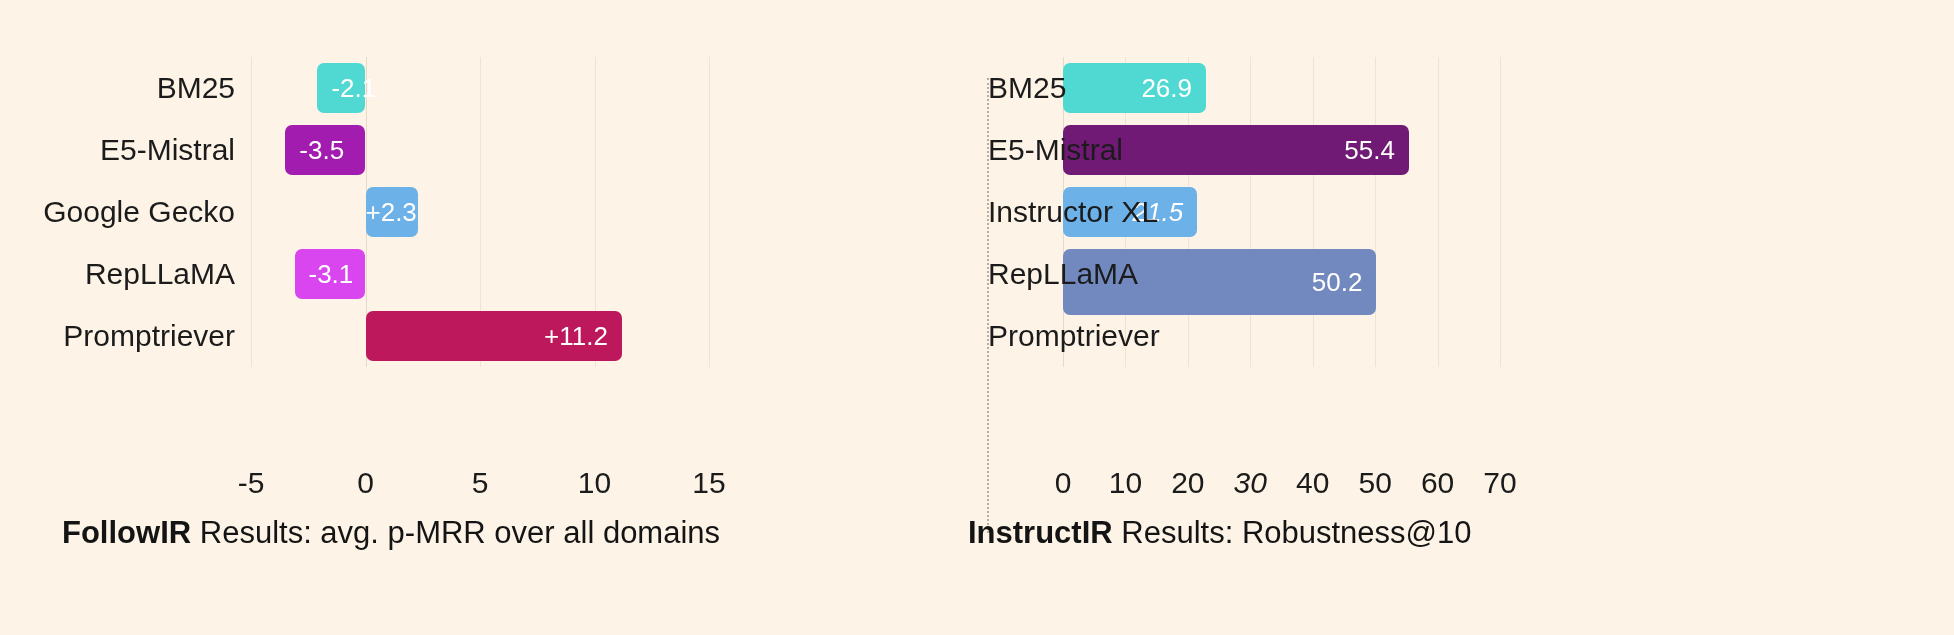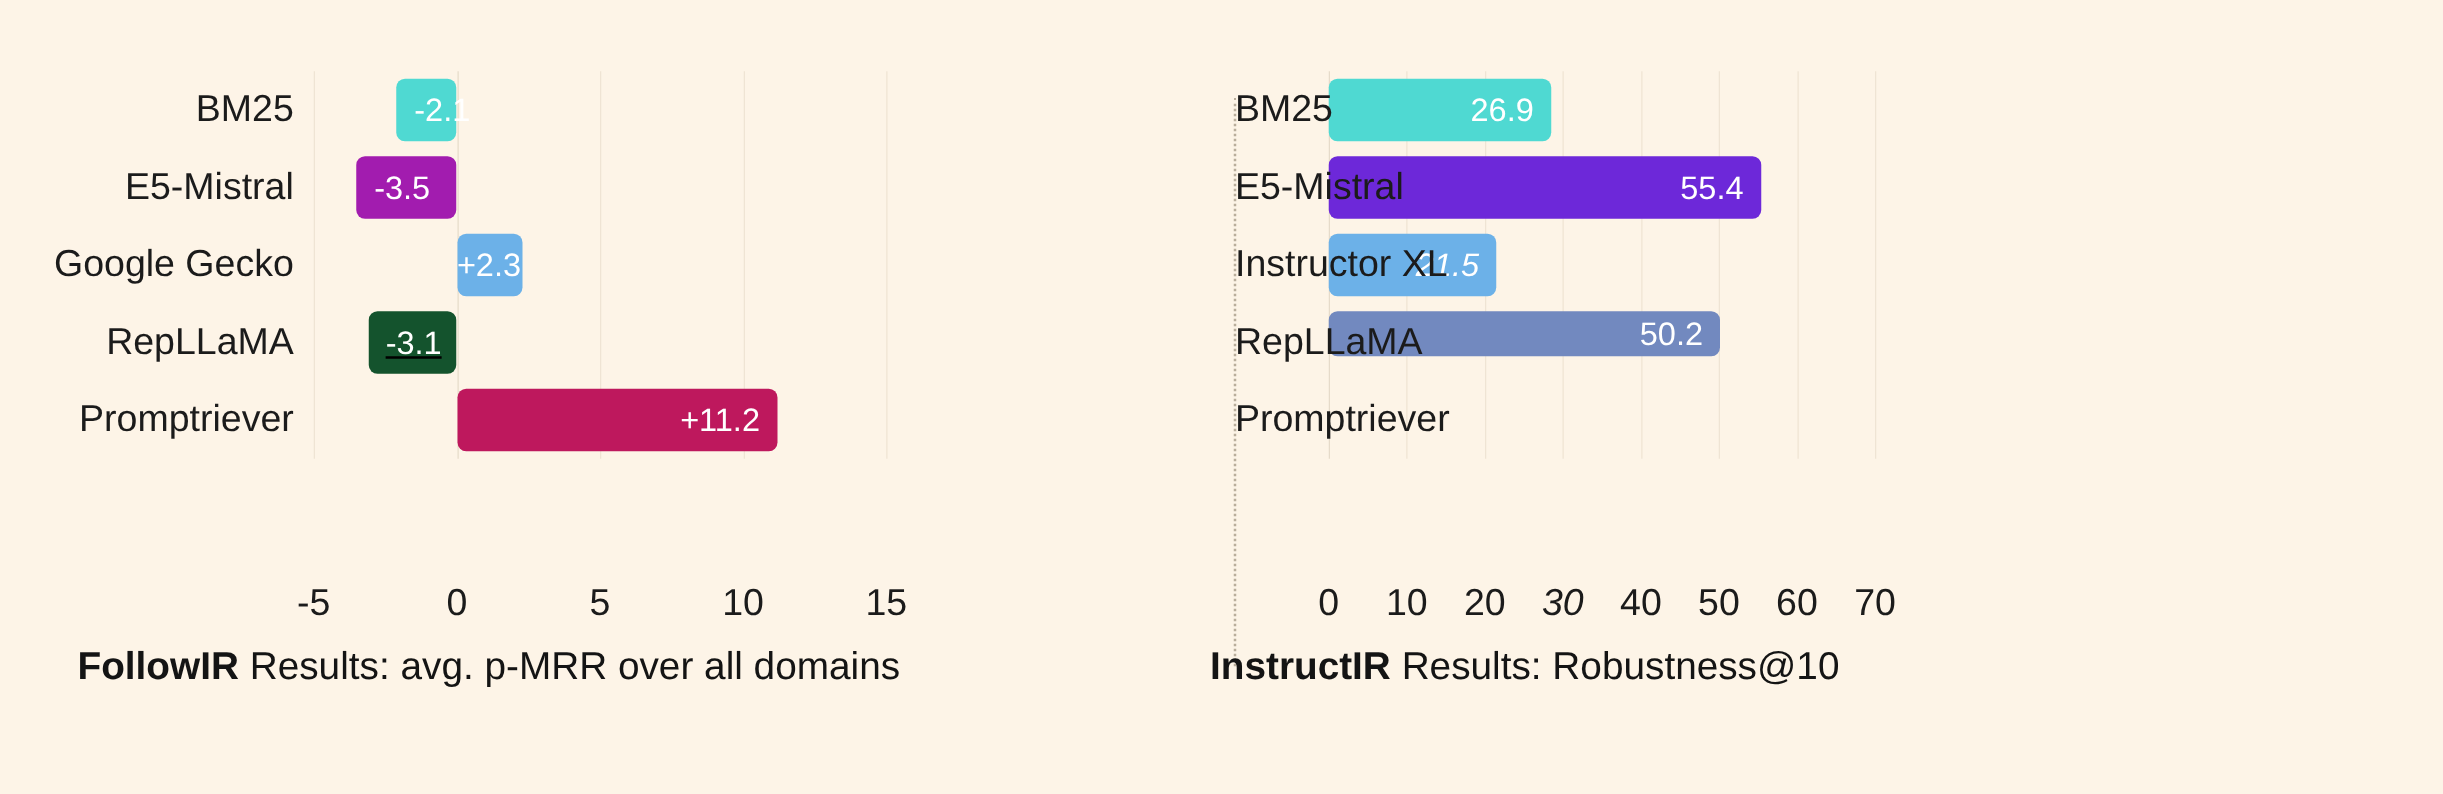--- a/index.html
+++ b/index.html
@@ -114,21 +114,21 @@
           <div class="bar neg" style="left: 34.35px; width: 80.15px; background: #a21caf;">
             <span class="bar-value">-3.5</span>
           </div>
         </div>
         <div class="row" style="top: 130.2px; height: 49.6px;">
           <div class="bar pos" style="left: 114.5px; width: 52.67px; background: rgb(108, 177, 232);">
             <span class="bar-value">+2.3</span>
           </div>
         </div>
         <div class="row" style="top: 192.2px; height: 49.6px;">
-          <div class="bar neg" style="left: 43.51px; width: 70.99px; background: #14532d; text-decoration: underline;">
+          <div class="bar neg" style="left: 43.51px; width: 70.99px; background: #d946ef;">
             <span class="bar-value">-3.1</span>
           </div>
         </div>
         <div class="row" style="top: 254.2px; height: 49.6px;">
           <div class="bar pos" style="left: 114.5px; width: 256.48px; background: #be185d;">
             <span class="bar-value">+11.2</span>
           </div>
         </div>
       </div>
     <div id="ticks-left">
@@ -156,35 +156,35 @@
     <div class="plot" id="plot-right" style="left: 75px; top: 57px; width: 437px; height: 310px;">
         <div class="gridline zero" style="left: 0px;"></div>
         <div class="gridline" style="left: 62.4286px;"></div>
         <div class="gridline" style="left: 124.857px;"></div>
         <div class="gridline" style="left: 187.286px;"></div>
         <div class="gridline" style="left: 249.714px;"></div>
         <div class="gridline" style="left: 312.143px;"></div>
         <div class="gridline" style="left: 374.571px;"></div>
         <div class="gridline" style="left: 437px;"></div>
         <div class="row" style="top: 6.2px; height: 49.6px;">
-          <div class="bar pos" style="left: 0px; width: 178px; background: rgb(79, 217, 210);">
+          <div class="bar pos" style="left: 0px; width: 143px; background: rgb(79, 217, 210);">
             <span class="bar-value">26.9</span>
           </div>
         </div>
         <div class="row" style="top: 68.2px; height: 49.6px;">
-          <div class="bar pos" style="left: 0px; width: 345.854px; background: #6d28d9;">
+          <div class="bar pos" style="left: 0px; width: 345.854px; background: #701a75;">
             <span class="bar-value">55.4</span>
           </div>
         </div>
         <div class="row" style="top: 130.2px; height: 49.6px;">
           <div class="bar pos" style="left: 0px; width: 134.221px; background: rgb(108, 177, 232); font-style: italic;">
             <span class="bar-value">21.5</span>
           </div>
         </div>
-        <div class="row" style="top: 192.2px; height: 36px;">
+        <div class="row" style="top: 192.2px; height: 66px;">
           <div class="bar pos" style="left: 0px; width: 313.391px; background: rgb(114, 137, 191);">
             <span class="bar-value">50.2</span>
           </div>
         </div>
       </div>
     <div id="ticks-right">
         <div class="tick" style="left: 75px; top: 468px;">0</div>
         <div class="tick" style="left: 137.429px; top: 468px;">10</div>
         <div class="tick" style="left: 199.857px; top: 468px;">20</div>
         <div class="tick" style="left: 262.286px; top: 468px; font-style: italic;">30</div>

